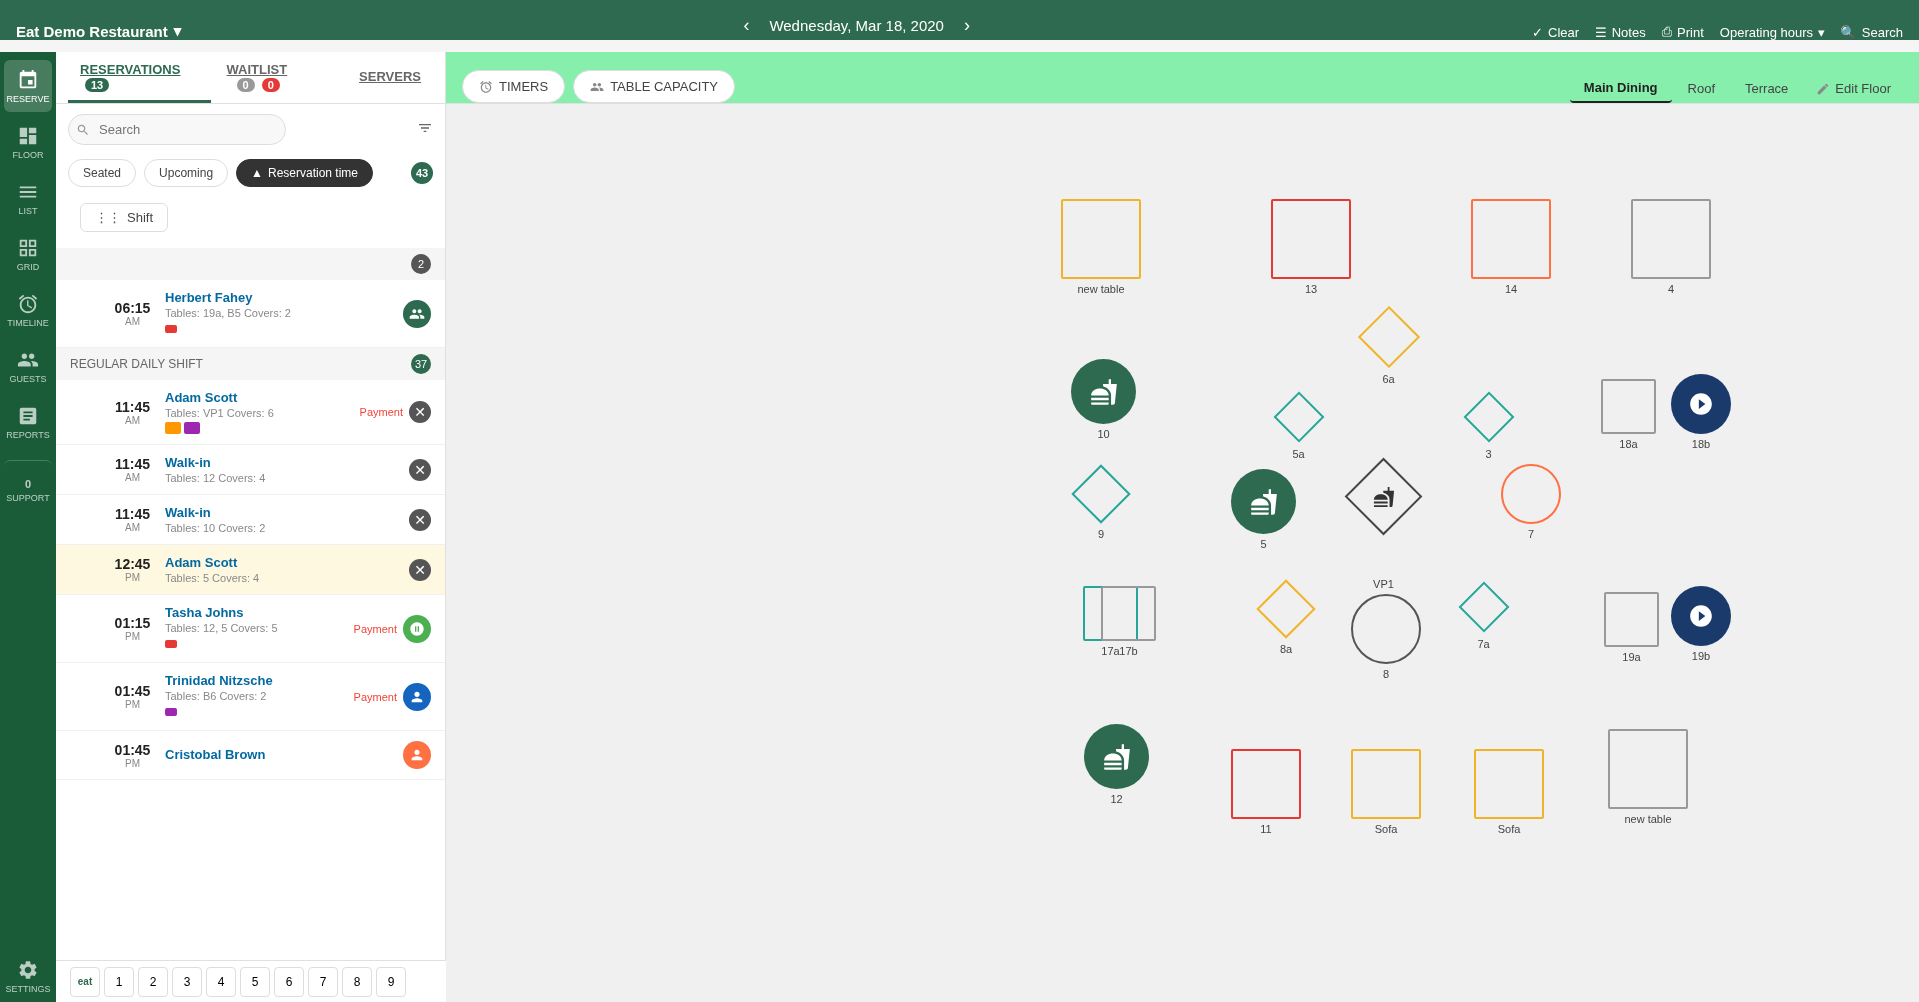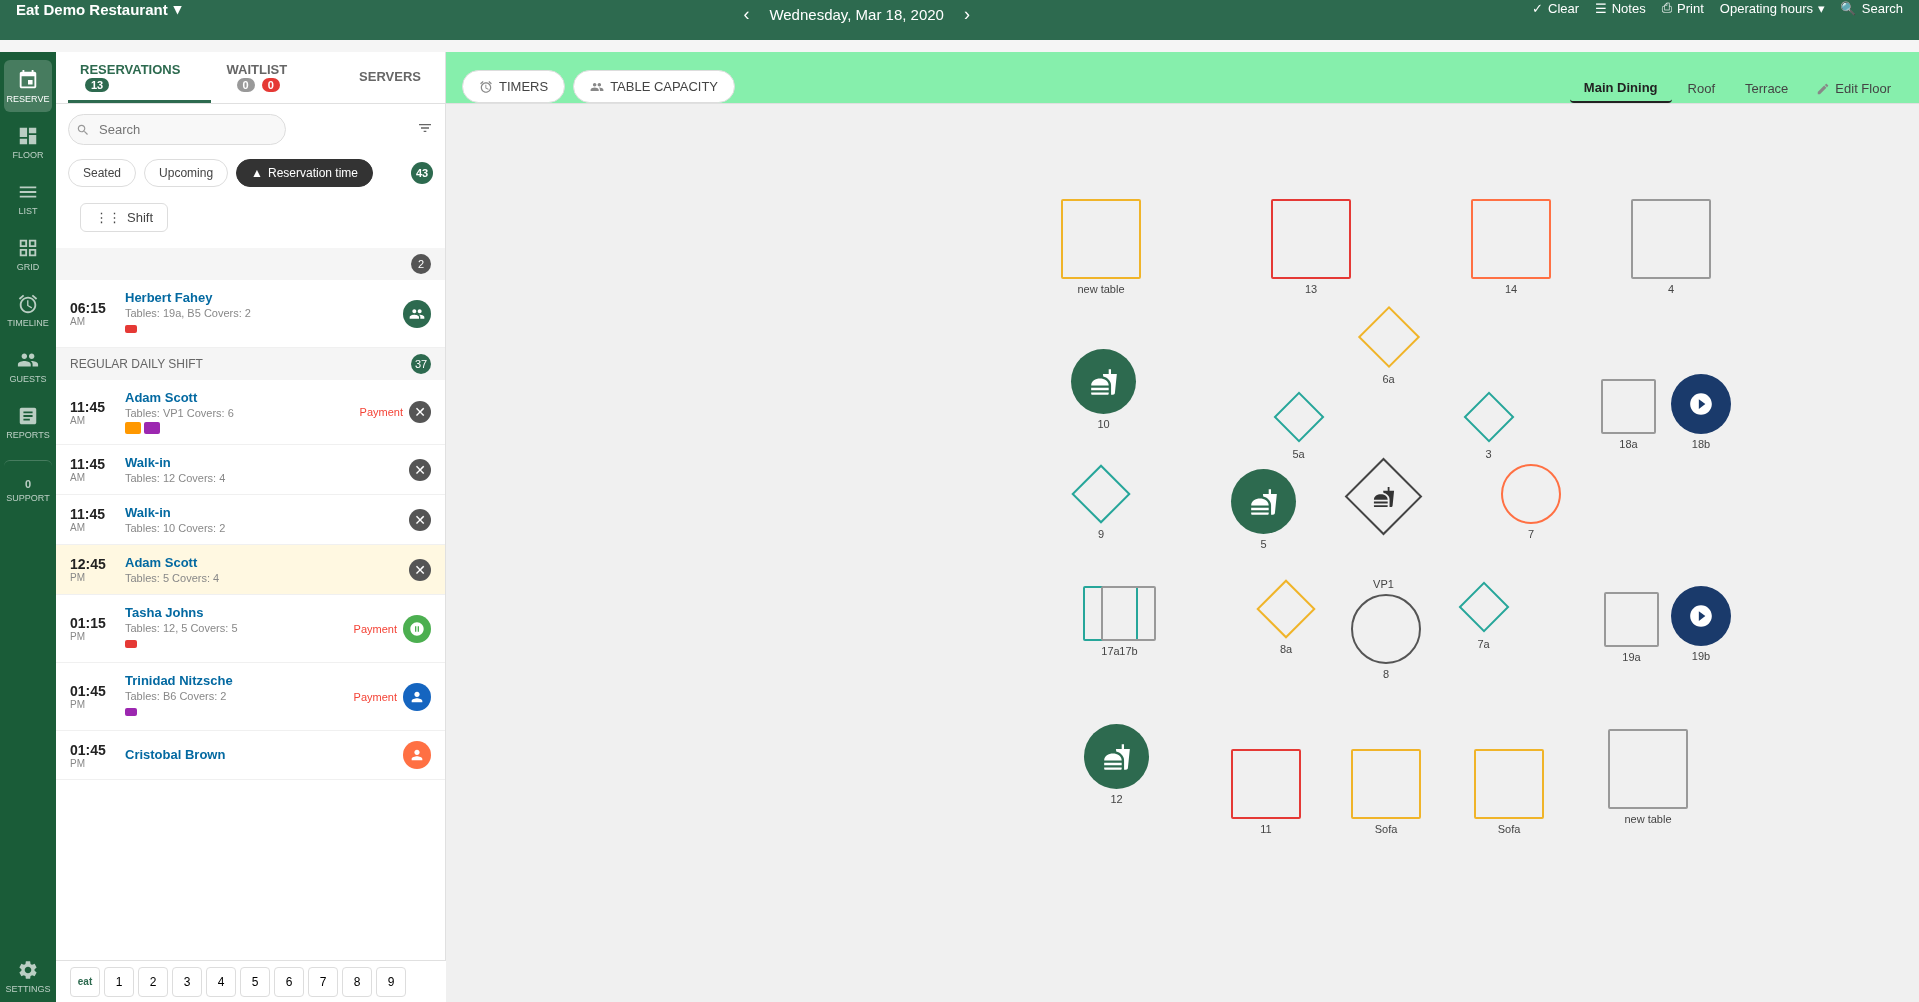--- a/index.html
+++ b/index.html
@@ -1,20 +1,20 @@
 <!DOCTYPE html>
 <html><head>
   <meta charset="utf-8">
   <style>
     * { box-sizing: border-box; margin: 0; padding: 0; font-family: -apple-system, BlinkMacSystemFont, 'Segoe UI', sans-serif; }
     body { width: 1919px; height: 1002px; overflow: hidden; background: #f5f5f5; }
 
     
     .top-nav {
-      display: flex; align-items: flex-start; background: #2d6a4f; height: 40px;
+      display: flex; align-items: flex-end; background: #2d6a4f; height: 40px;
       padding: 0 16px; gap: 12px; color: white; font-size: 14px;
     }
     .top-nav .restaurant-name { font-weight: 600; font-size: 15px; display: flex; align-items: center; gap: 6px; }
     .top-nav .nav-center { flex: 1; display: flex; align-items: center; justify-content: center; gap: 12px; }
     .top-nav .nav-arrow { cursor: pointer; background: none; border: none; color: white; font-size: 18px; padding: 4px 8px; }
     .top-nav .nav-date { font-size: 15px; font-weight: 500; }
     .top-nav .nav-actions { display: flex; align-items: center; gap: 16px; }
     .top-nav .nav-btn { display: flex; align-items: center; gap: 5px; background: none; border: none; color: white; cursor: pointer; font-size: 13px; }
 
     
@@ -34,21 +34,21 @@
 
     
     .main-content { position: absolute; left: 56px; top: 52px; right: 0; bottom: 0; display: flex; }
 
     
     .reservations-panel {
       width: 390px; background: white; border-right: 1px solid #e0e0e0;
       display: flex; flex-direction: column; flex-shrink: 0;
     }
     .res-tabs { display: flex; align-items: center; border-bottom: 1px solid #e0e0e0; padding: 0 12px; height: 52px; gap: 4px; }
-    .res-tab { padding: 8px 12px; font-size: 13px; font-weight: 600; color: #666; cursor: pointer; border-bottom: 3px solid transparent; margin-bottom: -1px; }
+    .res-tab { padding: 8px 12px; font-size: 13px; font-weight: 600; color: #666; cursor: pointer; border-bottom: 3px solid transparent; margin-bottom: -1px; text-decoration: underline; }
     .res-tab.active { color: #2d6a4f; border-bottom-color: #2d6a4f; }
     .res-tab .badge { display: inline-flex; align-items: center; justify-content: center; background: #2d6a4f; color: white; border-radius: 10px; font-size: 11px; padding: 1px 6px; margin-left: 5px; }
     .res-tab .badge.red { background: #e53935; }
     .res-tab .badge-pair { display: inline-flex; gap: 2px; margin-left: 5px; }
     .res-tab .badge.gray { background: #999; }
 
     .res-search { padding: 10px 12px; display: flex; align-items: center; gap: 8px; }
     .res-search input { flex: 1; padding: 7px 10px 7px 30px; border: 1px solid #ddd; border-radius: 20px; font-size: 13px; background: #f8f8f8; }
     .res-search-wrap { position: relative; flex: 1; }
     .res-search-wrap svg { position: absolute; left: 8px; top: 50%; transform: translateY(-50%); color: #999; width: 14px; height: 14px; }
@@ -60,21 +60,21 @@
     .filter-count { background: #2d6a4f; color: white; border-radius: 50%; width: 22px; height: 22px; display: flex; align-items: center; justify-content: center; font-size: 11px; font-weight: 700; margin-left: auto; }
 
     .shift-btn { margin: 4px 12px 8px; padding: 6px 14px; border-radius: 6px; border: 1px solid #ddd; background: white; font-size: 13px; cursor: pointer; display: inline-flex; align-items: center; gap: 6px; color: #444; }
 
     .time-group-header { background: #f5f5f5; padding: 6px 14px; font-size: 12px; color: #666; display: flex; align-items: center; justify-content: space-between; }
     .time-group-header .count { background: #555; color: white; border-radius: 50%; width: 20px; height: 20px; display: flex; align-items: center; justify-content: center; font-size: 11px; }
     .time-group-header .count.green { background: #2d6a4f; }
 
     .reservation-item { display: flex; align-items: center; padding: 10px 14px; border-bottom: 1px solid #f0f0f0; gap: 10px; cursor: pointer; }
     .reservation-item.highlighted { background: #fff8e1; }
-    .res-time { min-width: 45px; }
+    .res-time { text-align: center; min-width: 45px; margin-left: 40px; }
     .res-time .hour { font-size: 14px; font-weight: 700; color: #222; }
     .res-time .ampm { font-size: 10px; color: #888; }
     .res-info { flex: 1; }
     .res-name { font-size: 13px; font-weight: 600; color: #0369a1; }
     .res-details { font-size: 11px; color: #888; margin-top: 2px; }
     .res-actions { display: flex; align-items: center; gap: 6px; }
     .payment-tag { font-size: 11px; color: #f44336; font-weight: 500; }
     .res-avatar { width: 28px; height: 28px; border-radius: 50%; display: flex; align-items: center; justify-content: center; font-size: 11px; font-weight: 700; color: white; flex-shrink: 0; }
     .cancel-btn { width: 22px; height: 22px; border-radius: 50%; display: flex; align-items: center; justify-content: center; background: #e0e0e0; color: #666; font-size: 14px; cursor: pointer; border: none; }
     .cancel-btn.dark { background: #555; color: white; }
@@ -493,21 +493,21 @@
         <div class="table-label">4</div>
       </div>
 
       <div class="table-item" style="left:910px;top:200px;">
         <div class="table-shape" style="width:65px;height:65px;display:flex;align-items:center;justify-content:center;">
           <div class="diamond yellow" style="width:44px;height:44px;"></div>
         </div>
         <div class="table-label">6a</div>
       </div>
 
-      <div class="table-item" style="left:625px;top:245px;">
+      <div class="table-item" style="left:625px;top:255px;">
         <div class="table-shape">
           <div class="occupied" style="width:65px;height:65px;">
             <svg viewBox="0 0 24 24" width="28" height="28" fill="white">
                 <path d="M18.06 22.99h1.66c.84 0 1.53-.64 1.63-1.46L23 5.05h-5V1h-1.97v4.05h-4.97l.3 2.34c1.71.47 3.31 1.32 4.27 2.26 1.44 1.42 2.43 2.89 2.43 5.29v8.05zM1 21.99V21h15.03v.99c0 .55-.45 1-1.01 1H2.01c-.56 0-1.01-.45-1.01-1zm15.03-7c0-8-15.03-8-15.03 0h15.03zM1.02 17h15v2H1z"></path>
               </svg>
           </div>
         </div>
         <div class="table-label">10</div>
       </div>
 

